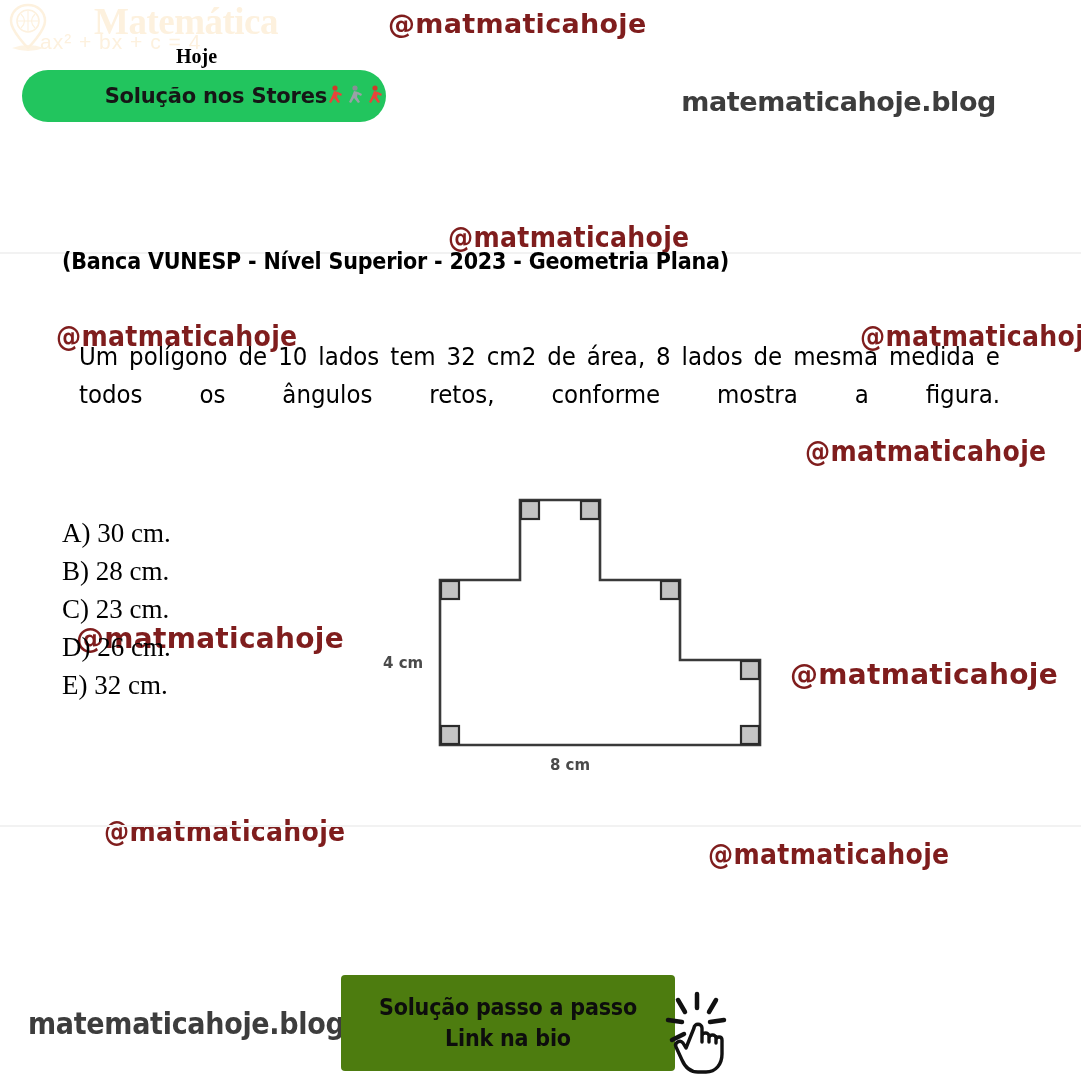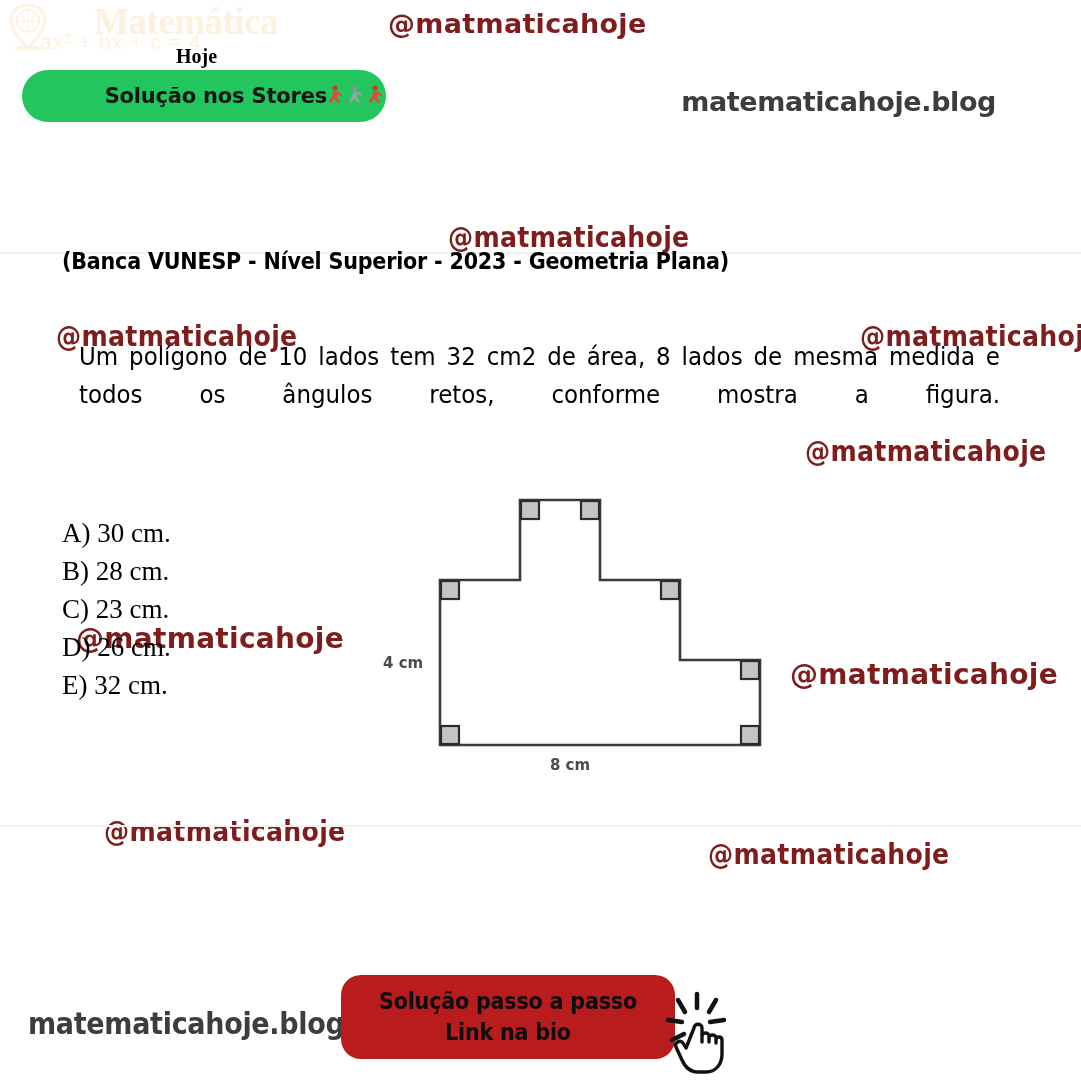--- a/index.html
+++ b/index.html
@@ -190,23 +190,23 @@
     font-size: 30px;
     color: #3d3d3d;
     letter-spacing: -0.3px;
   }
 
   #cta-button {
     position: absolute;
     left: 341px;
     top: 975px;
     width: 334px;
-    height: 84px;
-    background: #b91c1c;
-    border-radius: 20px;
+    height: 96px;
+    background: #4d7c0f;
+    border-radius: 4px;
     display: flex;
     flex-direction: column;
     align-items: center;
     justify-content: center;
     cursor: pointer;
   }
   #cta-button .cta-line {
     font-family: "DejaVu Sans", sans-serif;
     font-stretch: condensed;
     font-weight: bold;

